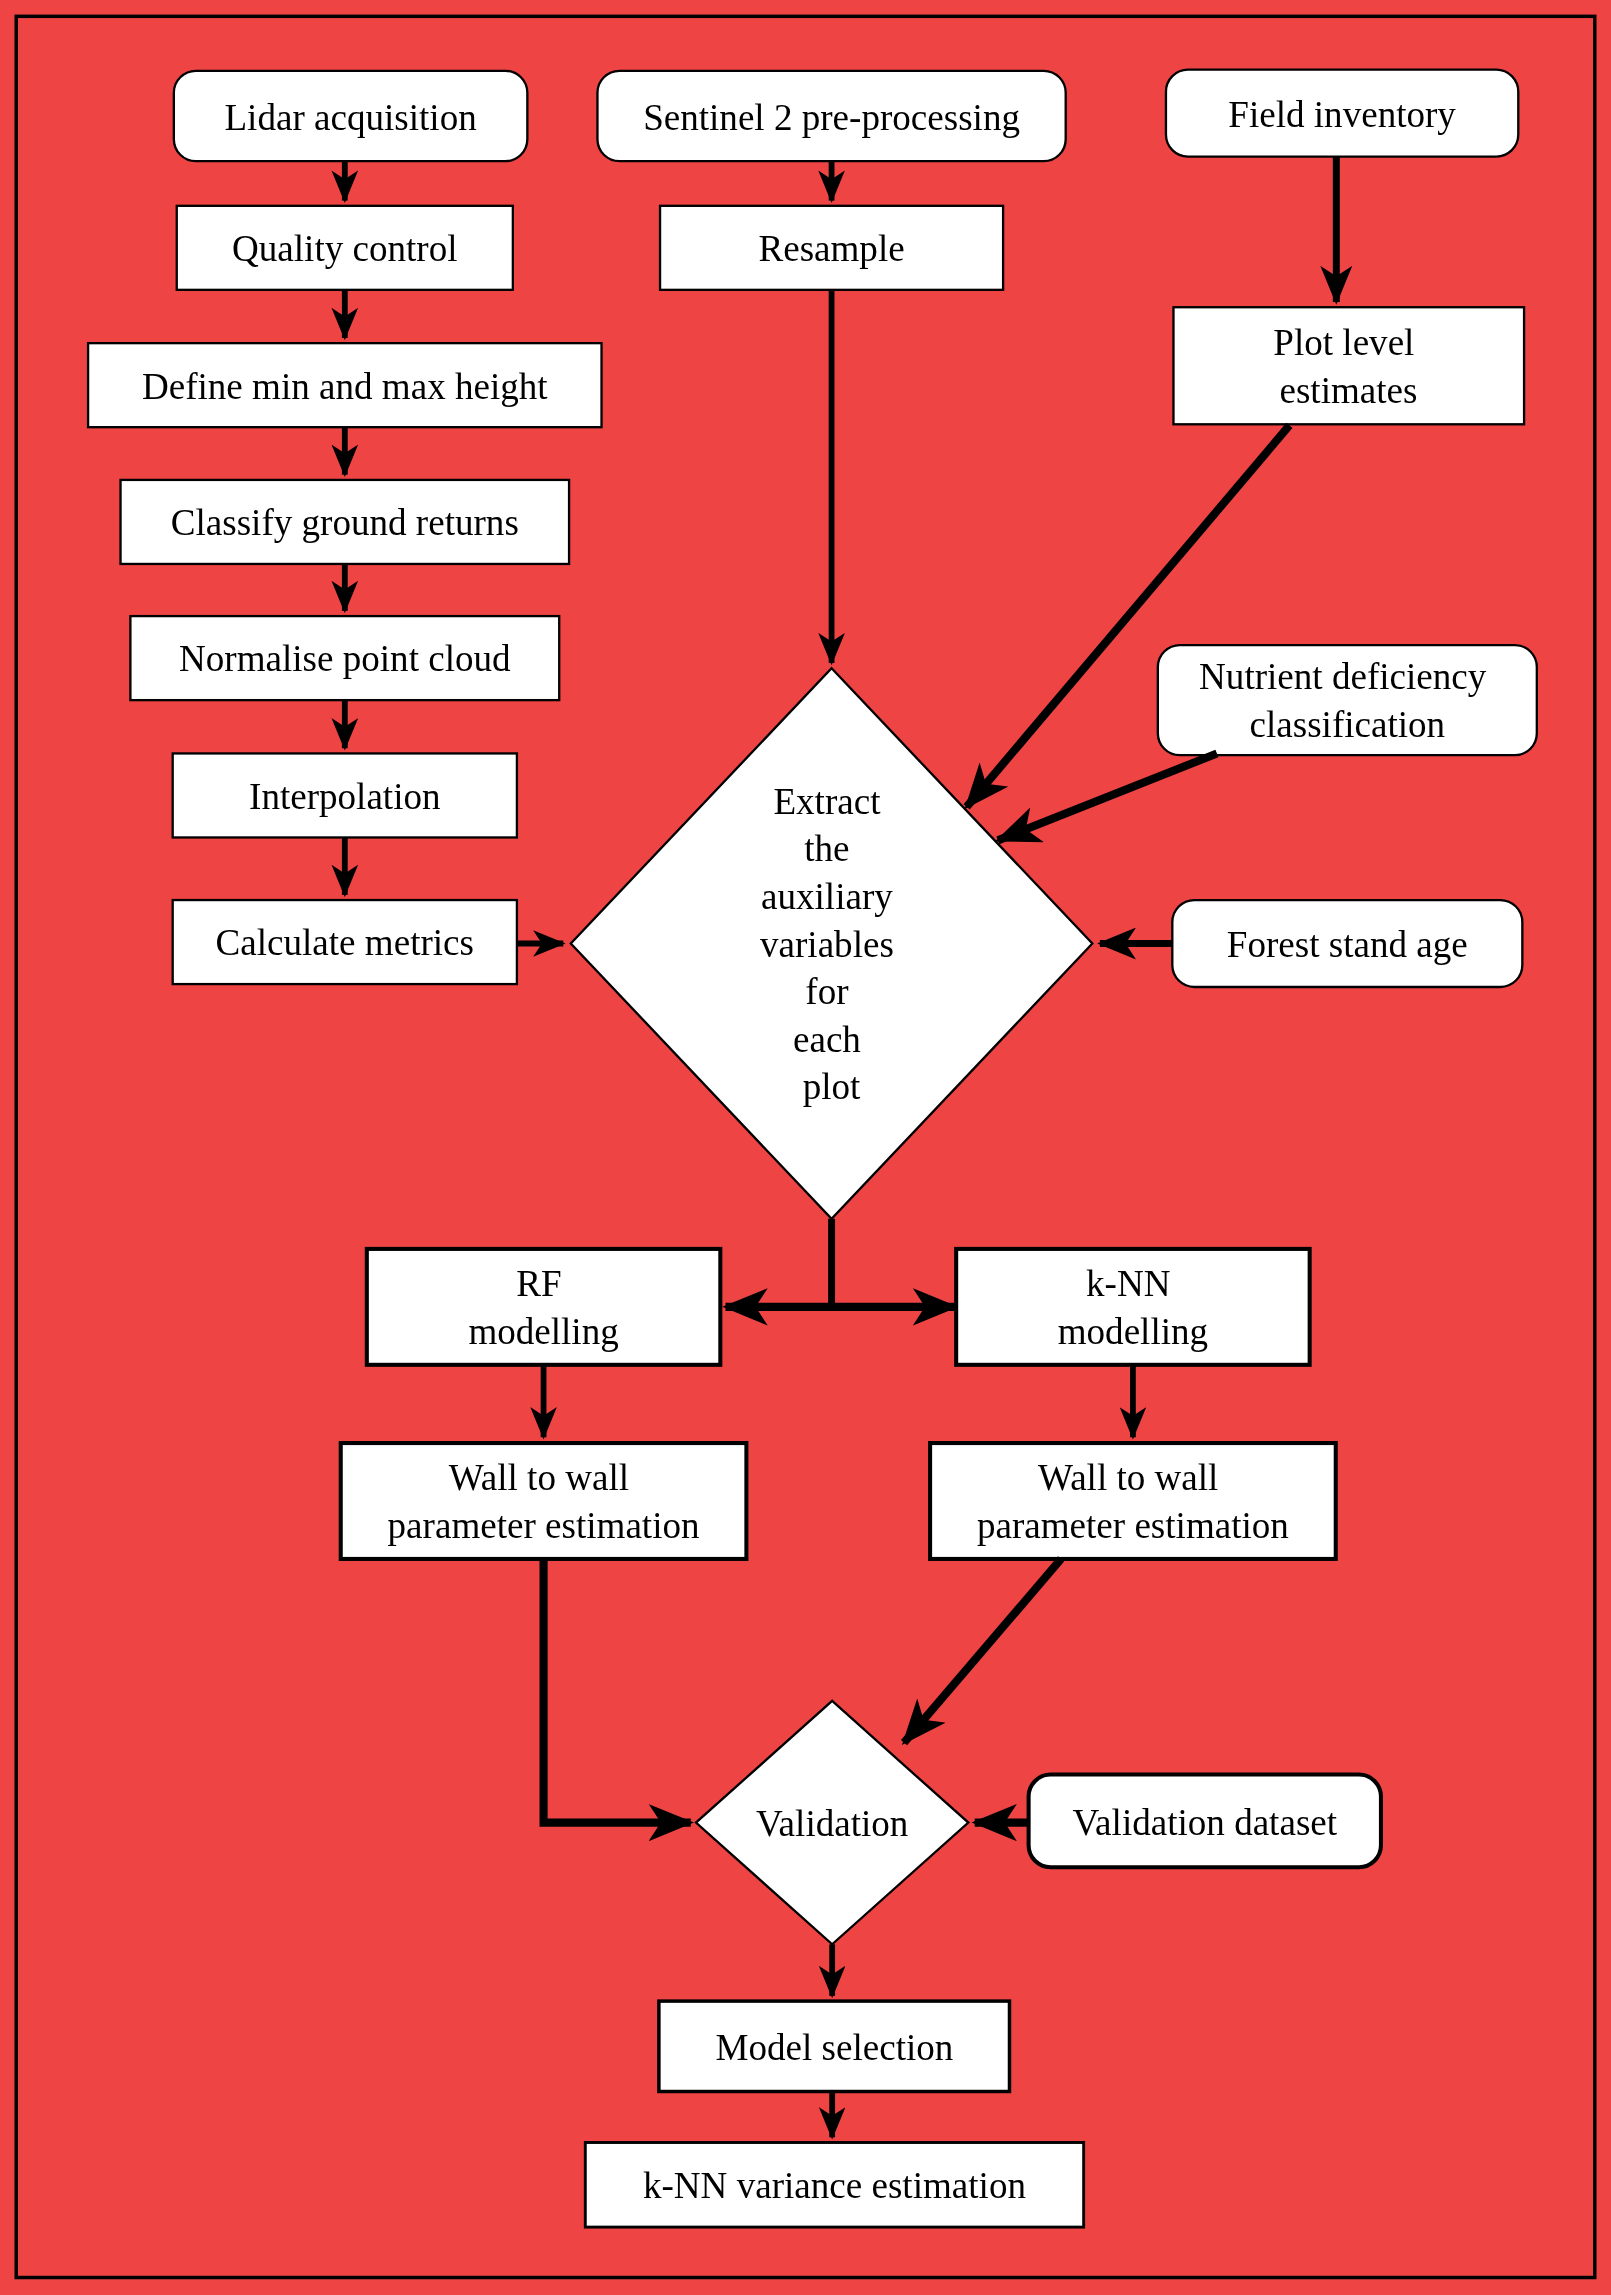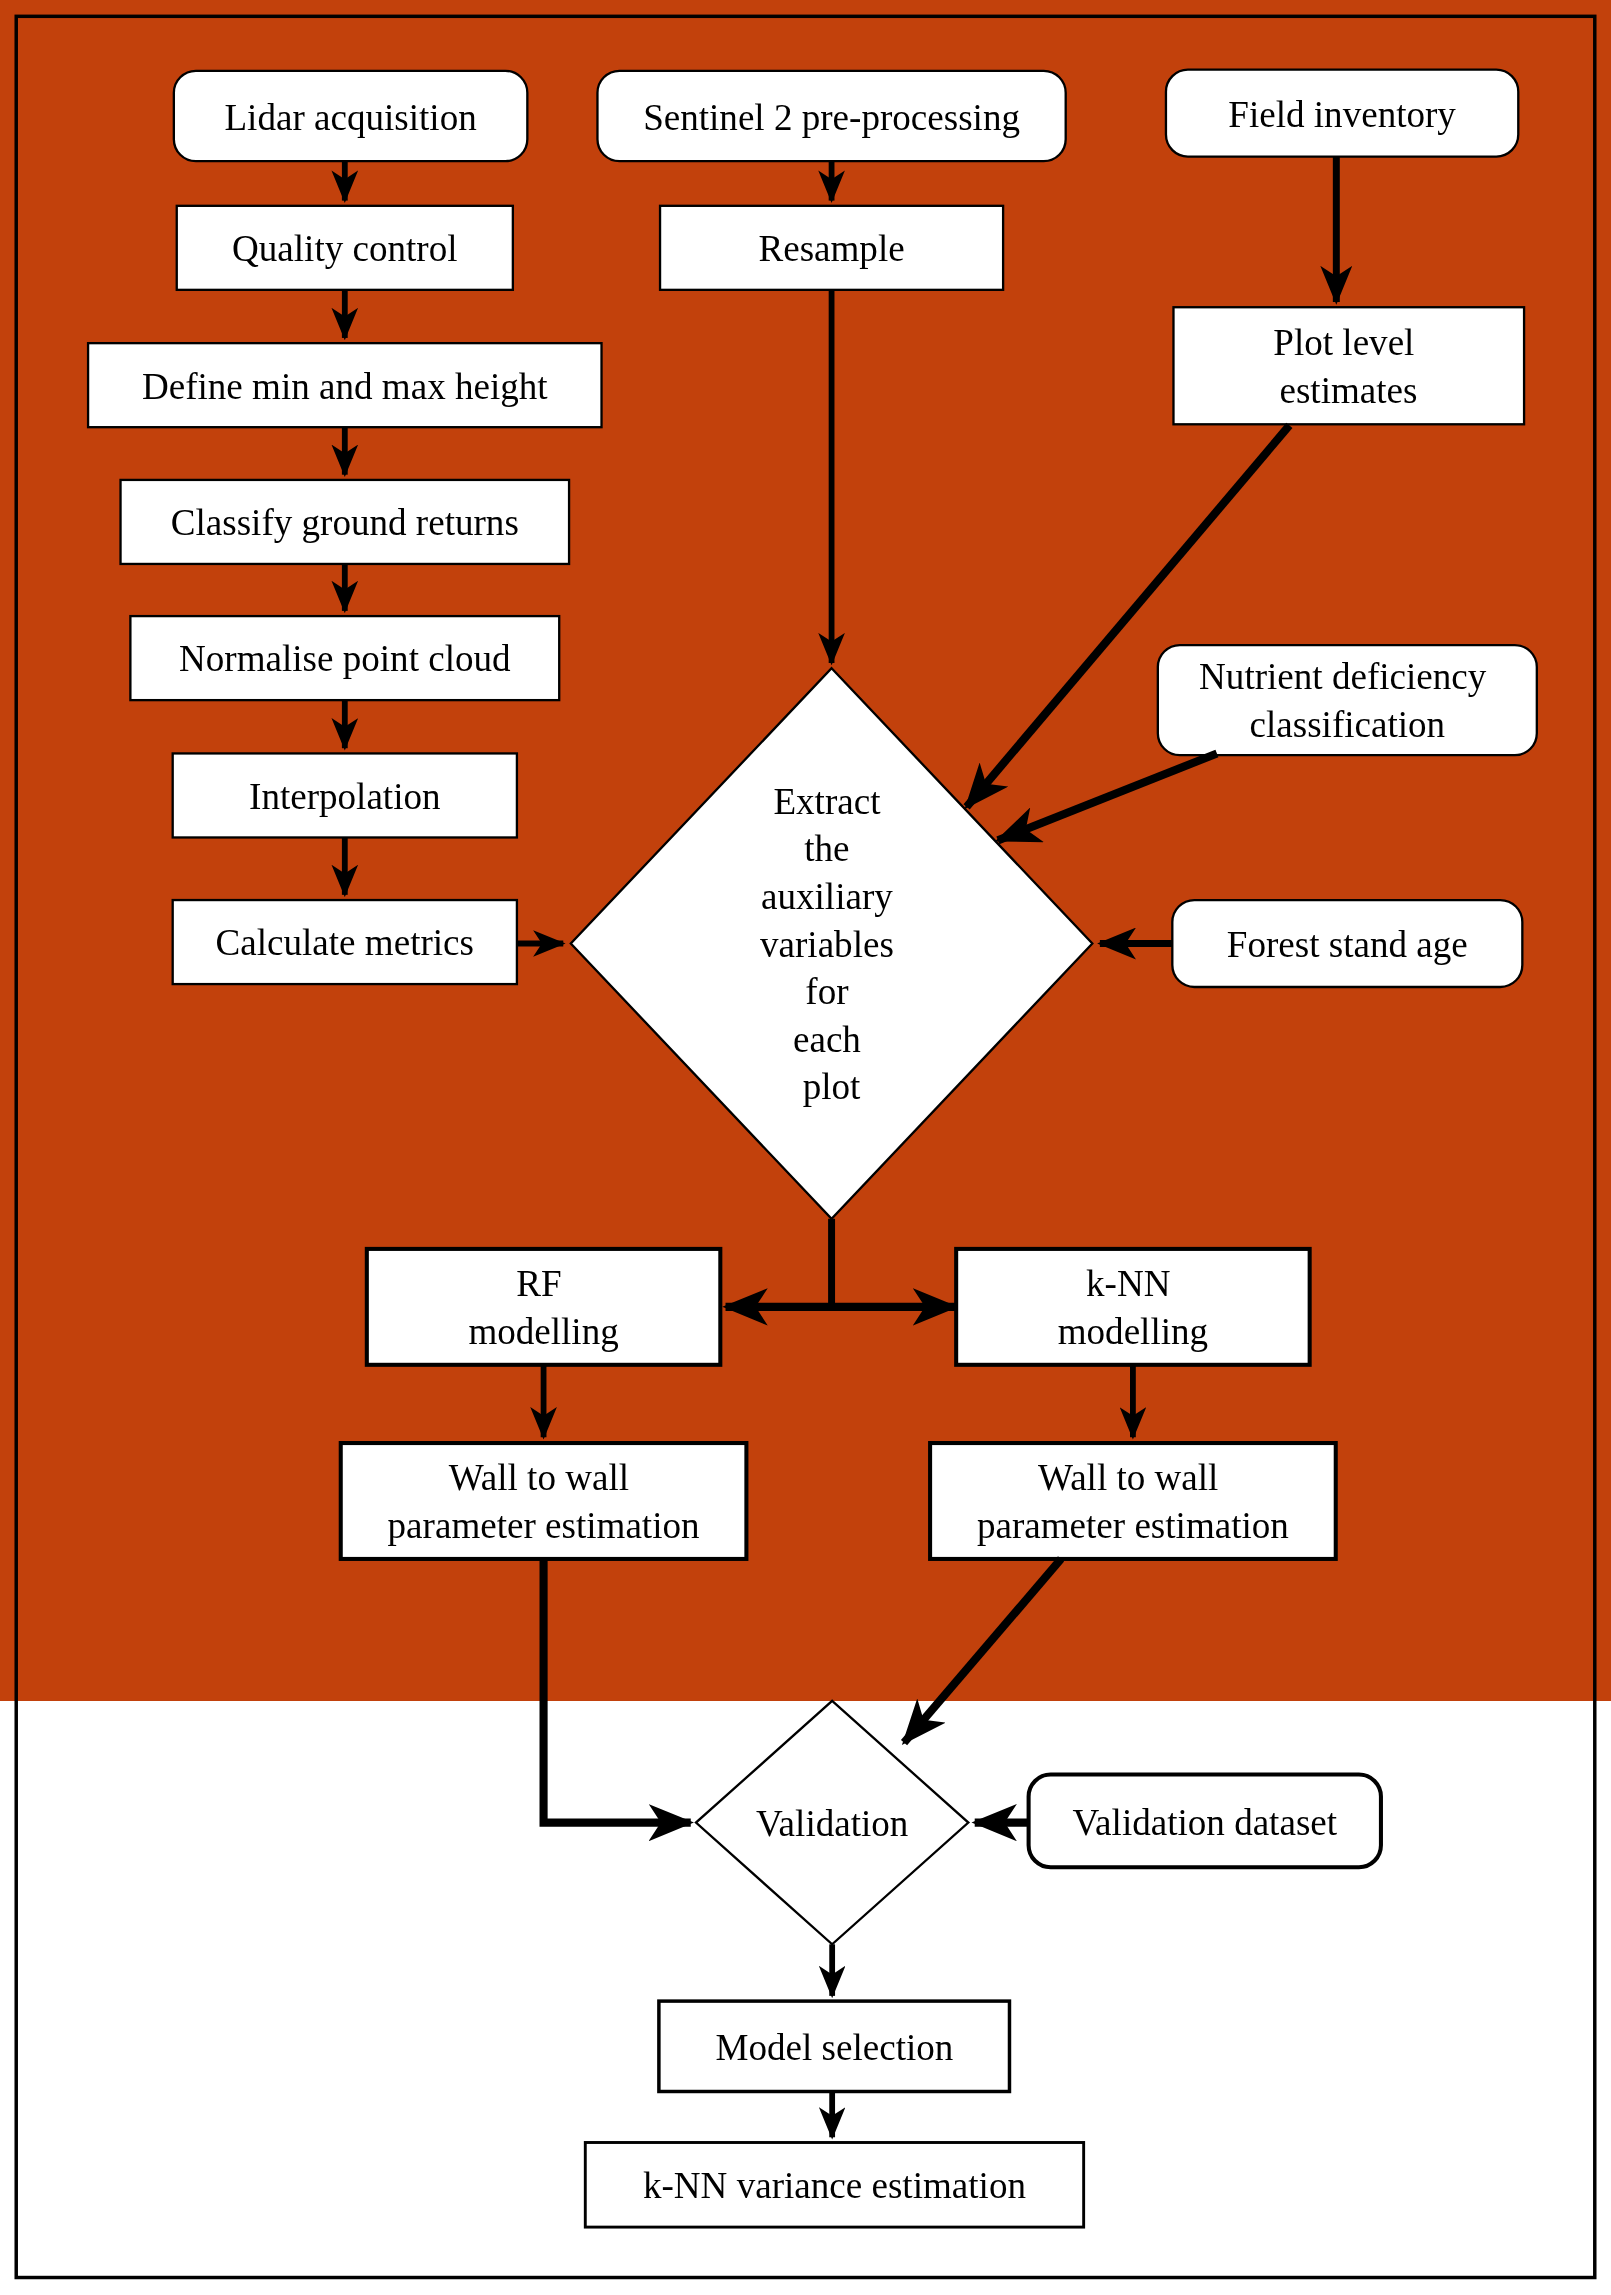--- a/index.html
+++ b/index.html
@@ -4,22 +4,22 @@
 <style>
   html, body {
     margin: 0;
     padding: 0;
     background: #ffffff;
     width: 1611px;
     height: 2295px;
   }
   .figure-wrap {
     width: 1611px;
-    height: 1701px;
-    background: #c2410c;
+    height: 2295px;
+    background: #ef4444;
   }
   svg {
     display: block;
   }
   .node-shape {
     fill: #ffffff;
     stroke: #000000;
   }
   .edge {
     stroke: #000000;

